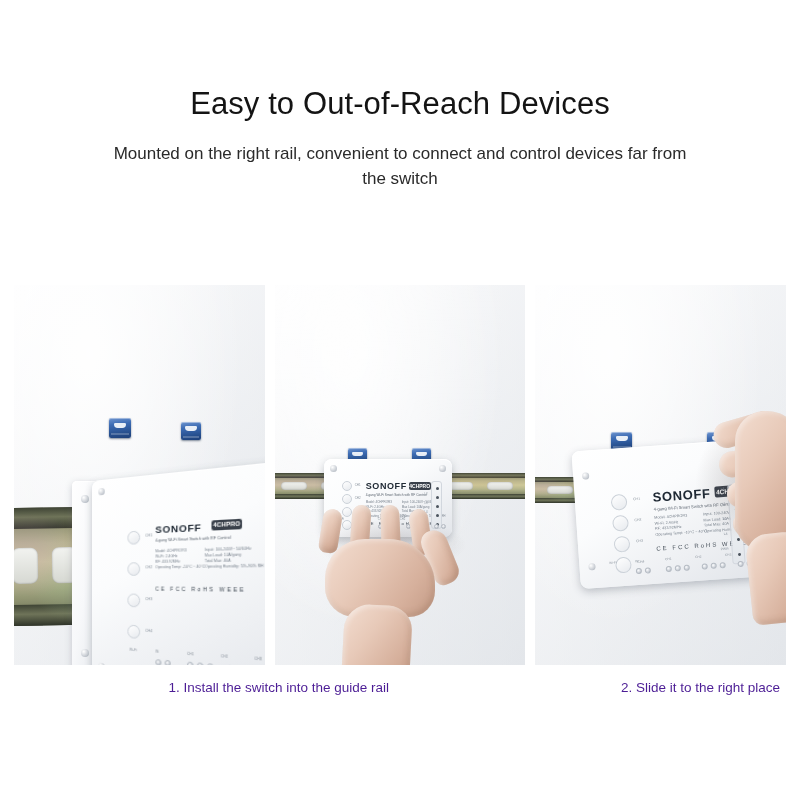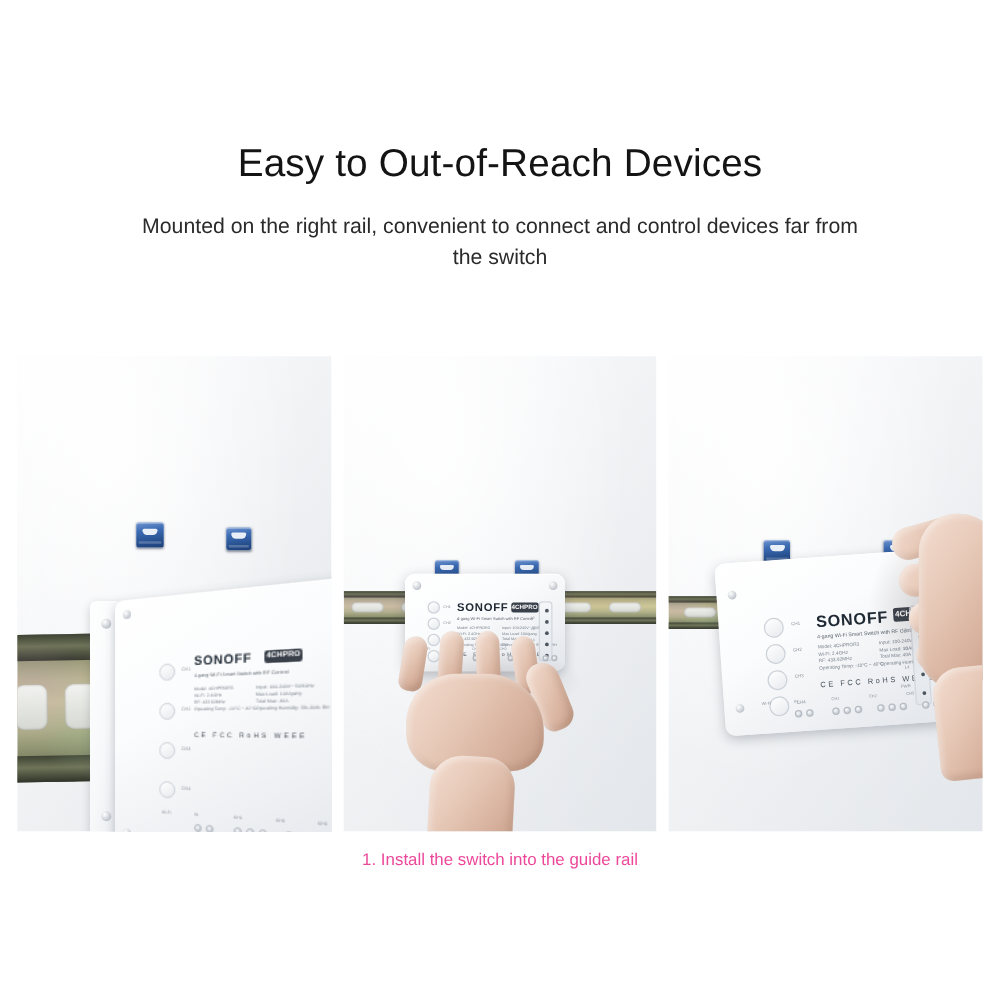--- a/index.html
+++ b/index.html
@@ -6,21 +6,21 @@
   html,body { width:800px; height:800px; }
   body {
     background:#ffffff;
     font-family:"Liberation Sans", sans-serif;
     color:#1a1a1a;
     position:relative;
     overflow:hidden;
   }
 
   
-  .header { width:100%; padding-top:113px; text-align:center; }
+  .header { width:100%; padding-top:86px; text-align:center; }
   .title {
     font-size:31px; font-weight:400; letter-spacing:0.1px;
     color:#141414; line-height:1.18;
   }
   .subtitle {
     margin-top:18px;
     font-size:17px; font-weight:400; color:#2a2a2a;
     line-height:1.48;
     width:580px; margin-left:auto; margin-right:auto;
   }
@@ -166,22 +166,22 @@
     position:absolute; border-radius:50%;
     background:radial-gradient(ellipse, rgba(90,80,80,.22), rgba(90,80,80,0) 70%);
   }
 
   
   .captions {
     position:absolute; top:678px; left:14px;
     width:772px; display:flex; gap:10px;
   }
   .caption {
-    flex:1 1 0; text-align:center;
-    font-size:13.5px; color:#ec4899; line-height:1.42;
+    flex:1 1 0; text-align:right;
+    font-size:13.5px; color:#4c1d95; line-height:1.42;
     padding:0 6px;
   }
 </style>
 </head>
 <body>
 
 <div class="header">
   <div class="title">Easy to Out-of-Reach Devices</div>
   <div class="subtitle">Mounted on the right rail, convenient to connect and control devices far from the switch</div>
 </div>
@@ -476,13 +476,14 @@
       <div class="finger" style="left:52px; top:88px; width:56px; height:26px; border-radius:14px 10px 10px 14px; transform:rotate(-2deg);"></div>
       <div class="finger" style="left:58px; top:120px; width:50px; height:24px; border-radius:13px 10px 10px 13px; transform:rotate(5deg);"></div>
       <div class="palm" style="left:60px; top:18px; width:66px; height:140px; border-radius:30px 34px 36px 30px;"></div>
       <div class="palm" style="left:74px; top:140px; width:58px; height:90px; border-radius:22px 20px 10px 10px; transform:rotate(-6deg);"></div>
     </div>
   </div>
 </div>
 
 <div class="captions">
   <div class="caption">1. Install the switch into the guide rail</div>
+  <div class="caption">2. Slide it to the right place</div>
 </div>
 
 </body></html>

